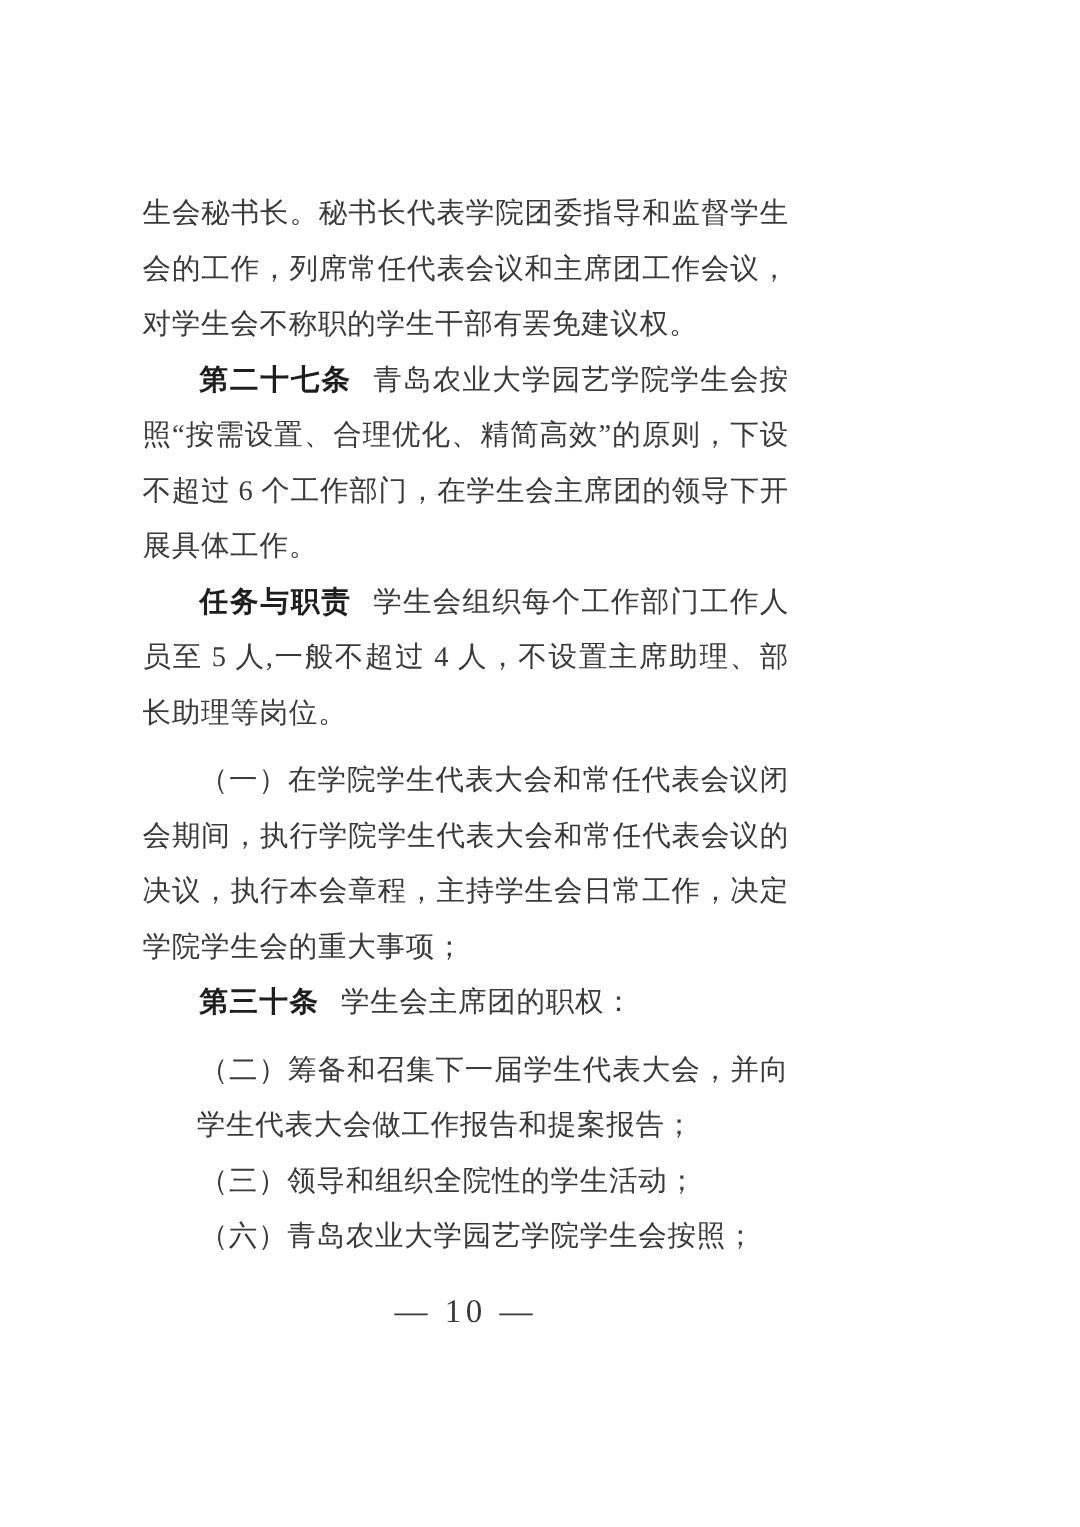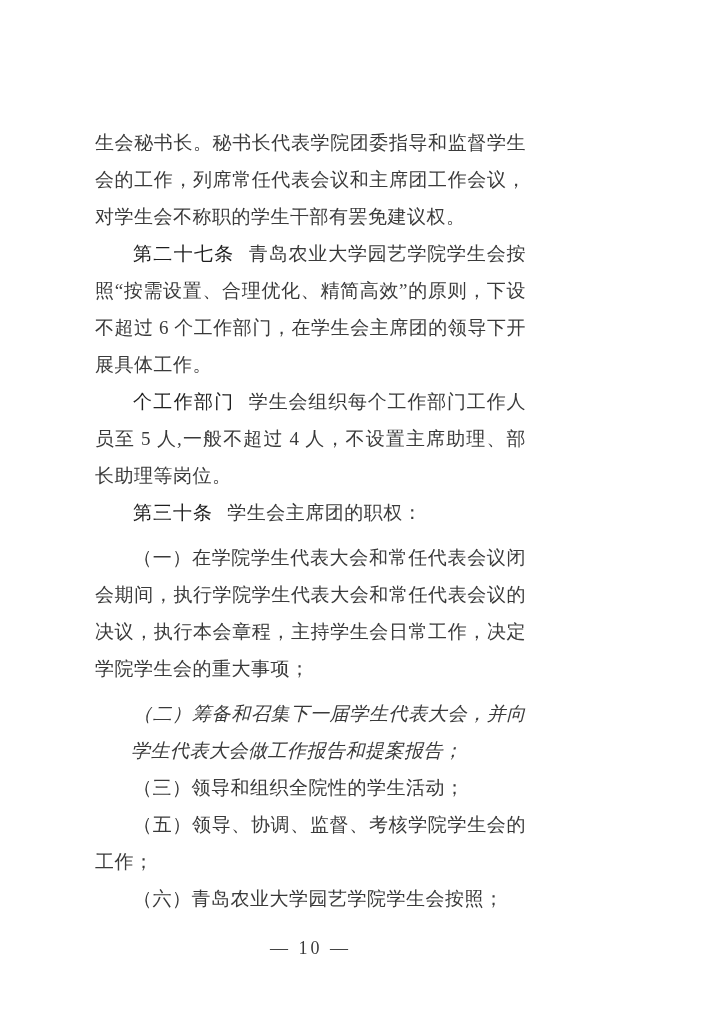--- a/index.html
+++ b/index.html
@@ -27,58 +27,57 @@
   }
   .para{
     margin:0;
     font-size:19px;
     line-height:37px;
     text-align:justify;
     letter-spacing:0.5px;
     word-break:break-all;
   }
   .para.indent{ text-indent:2em; }
-  .para.hanging{ padding-left:1.9em; text-indent:0.1em;font-style:italic; }
+  .para.hanging{ padding-left:1.9em; text-indent:0.1em; }
   .gap-sm{ margin-top:8px; }
   .term{
     font-family:"Liberation Sans","DejaVu Sans",sans-serif;
-    font-weight:400;
+    font-weight:700;
     color:var(--heading-color);
     margin-right:0.75em;
     letter-spacing:1px;
   }
   .page-number{
     margin-top:16px;
     text-align:center;
-    font-size:18px;
+    font-size:22px;
     line-height:30px;
     color:var(--text-color);
     letter-spacing:3px;
   }
 </style>
 </head>
 <body>
 
 <div class="page">
 
   <p class="para">生会秘书长。秘书长代表学院团委指导和监督学生会的工作，列席常任代表会议和主席团工作会议，对学生会不称职的学生干部有罢免建议权。</p>
 
   <p class="para indent"><span class="term">第二十七条</span><span>青岛农业大学园艺学院学生会按照“按需设置、合理优化、精简高效”的原则，下设不超过 6 个工作部门，在学生会主席团的领导下开展具体工作。</span></p>
 
-  <p class="para indent"><span class="term">个工作部门</span><span>学生会组织每个工作部门工作人员至 5 人,一般不超过 4 人，不设置主席助理、部长助理等岗位。</span></p>
+  <p class="para indent"><span class="term">任务与职责</span><span>学生会组织每个工作部门工作人员至 5 人,一般不超过 4 人，不设置主席助理、部长助理等岗位。</span></p>
 
 
+  <p class="para indent gap-sm">（一）在学院学生代表大会和常任代表会议闭会期间，执行学院学生代表大会和常任代表会议的决议，执行本会章程，主持学生会日常工作，决定学院学生会的重大事项；</p>
+
   <p class="para indent"><span class="term">第三十条</span><span>学生会主席团的职权：</span></p>
-
-  <p class="para indent gap-sm">（一）在学院学生代表大会和常任代表会议闭会期间，执行学院学生代表大会和常任代表会议的决议，执行本会章程，主持学生会日常工作，决定学院学生会的重大事项；</p>
 
   <p class="para hanging gap-sm">（二）筹备和召集下一届学生代表大会，并向学生代表大会做工作报告和提案报告；</p>
 
   <p class="para indent">（三）领导和组织全院性的学生活动；</p>
 
 
-  <p class="para indent">（五）领导、协调、监督、考核学院学生会的工作；</p>
 
   <p class="para indent">（六）青岛农业大学园艺学院学生会按照；</p>
 
   <div class="page-number">— 10 —</div>
 
 </div>
 
 </body></html>

